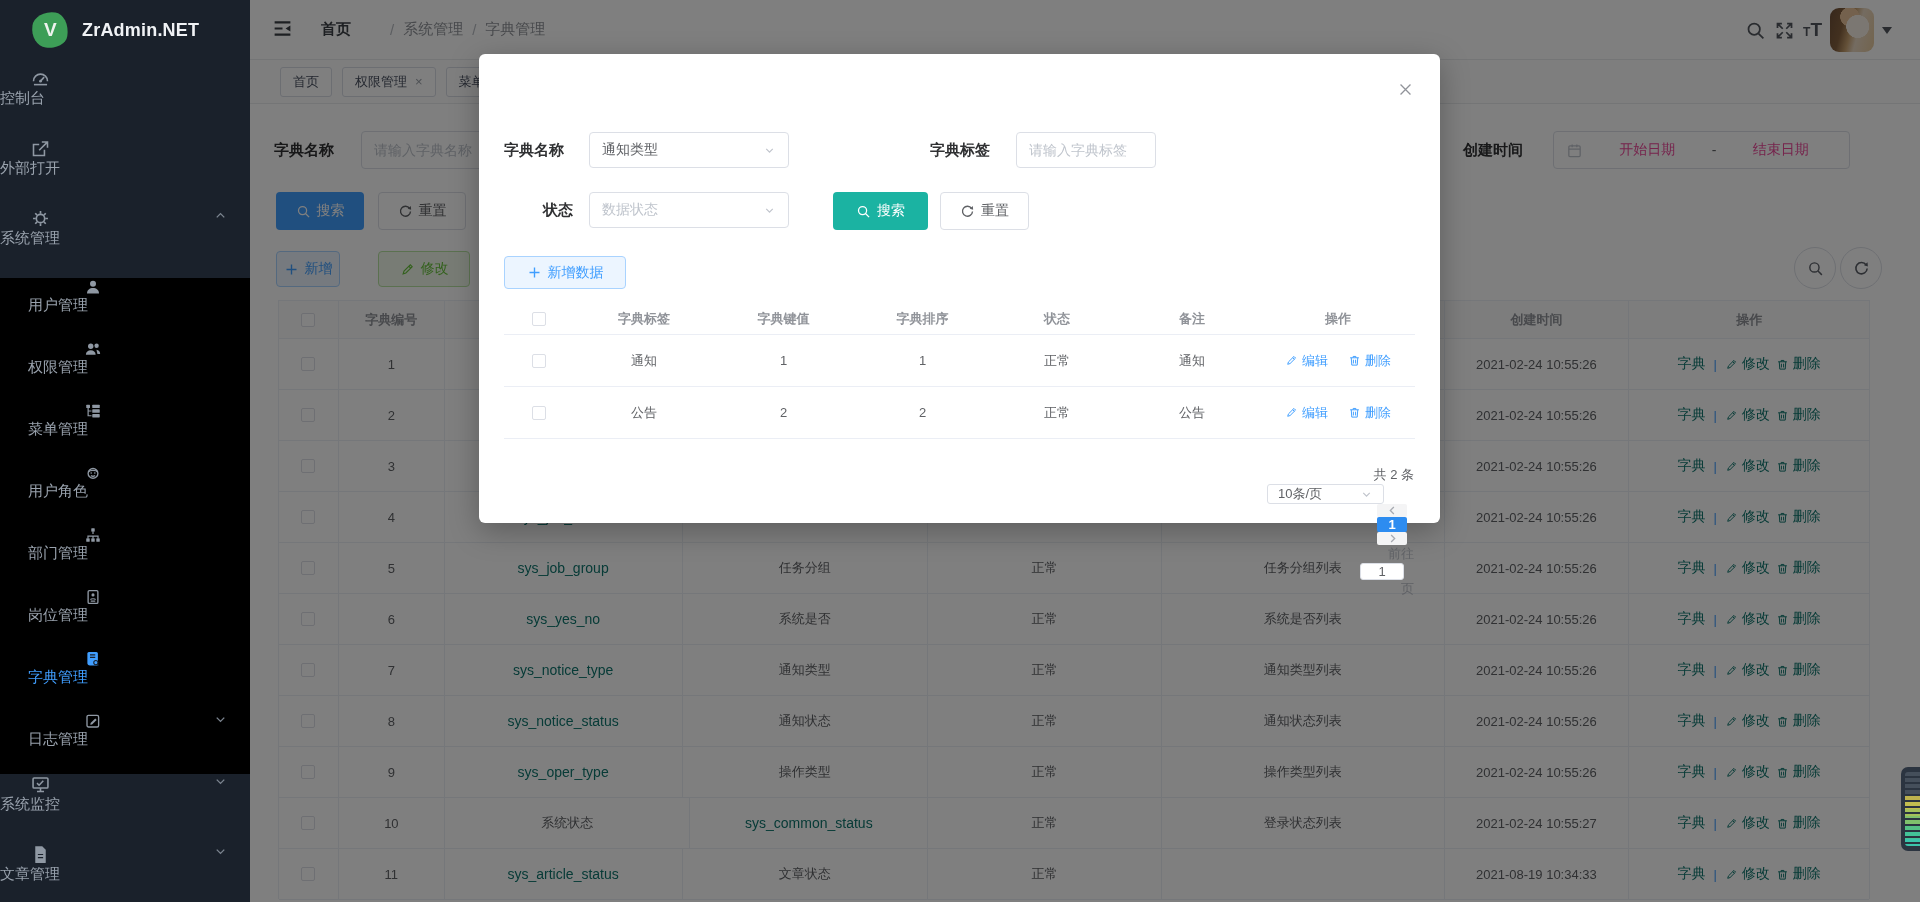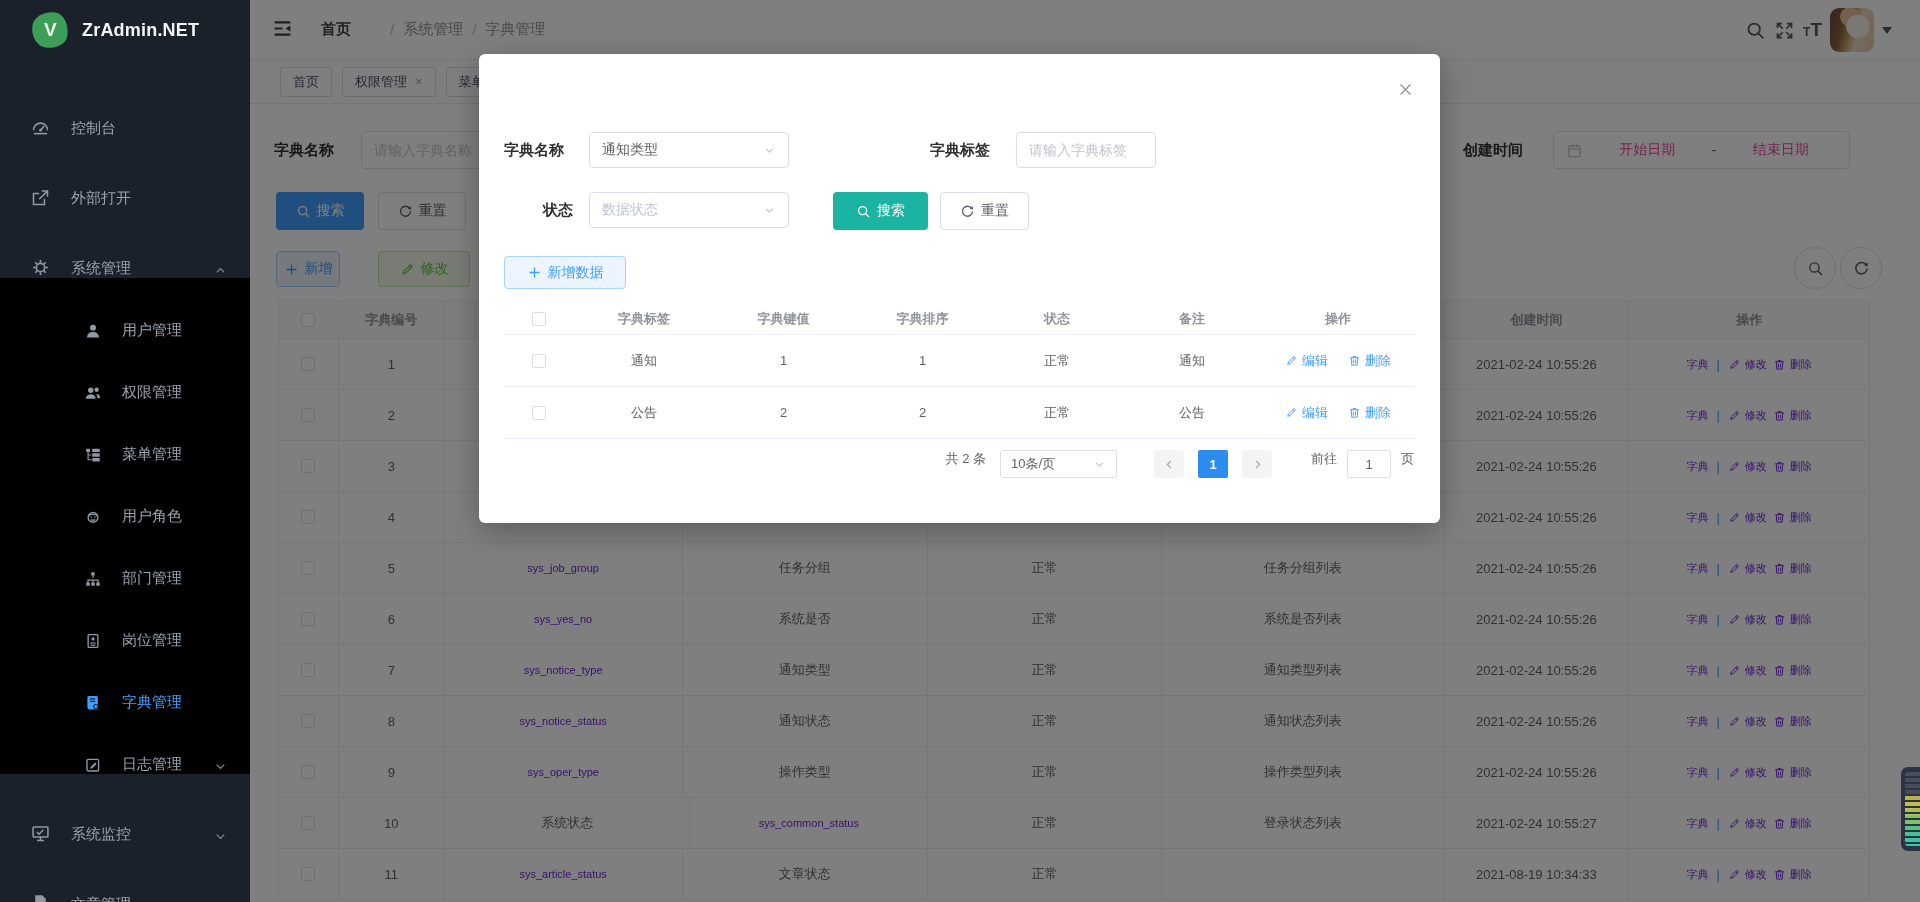--- a/index.html
+++ b/index.html
@@ -9,21 +9,21 @@
   svg.ic { display:inline-block; vertical-align:middle; }
   .i12{width:13px;height:13px} .i14{width:15px;height:15px} .i16{width:17px;height:17px} .i18{width:18px;height:18px} .i20{width:21px;height:21px}
 
   
   .sidebar { position:absolute; left:0; top:0; width:250px; height:902px; background:#1a212b; z-index:5; }
   .logo { height:60px; display:flex; align-items:center; padding-left:32px; }
   .logo-mark { width:36px; height:36px; background:#3d9e57; border-radius:58% 42% 55% 45% / 45% 60% 40% 55%; transform:rotate(8deg); display:flex; align-items:center; justify-content:center; color:#eef3ee; font-weight:bold; font-size:19px; }
   .logo-mark span{ transform:rotate(-8deg); }
   .logo-text { color:#f0f2f5; font-size:18px; font-weight:bold; margin-left:14px; letter-spacing:.2px; }
   .menu { padding-top:8px; }
-  .mi { position:relative; height:70px; display:flex; align-items:flex-end; color:#99a2ad; font-size:15px; cursor:pointer; }
+  .mi { position:relative; height:70px; display:flex; align-items:flex-start; color:#99a2ad; font-size:15px; cursor:pointer;flex-direction:column; }
   .mi .mic { margin-left:30px; margin-right:20px; color:#8f98a3; display:flex; }
   .sub { background:#000000;padding-left:28px; }
   .sub .mi { height:62px; }
   .sub .mi .mic { margin-left:56px; }
   .mi.active, .mi.active .mic { color:#409eff; }
   .mi .chev { position:absolute; right:22px; color:#7c8590; display:flex; }
 
   
   .main { position:absolute; left:250px; top:0; width:1670px; height:902px; background:#fff; z-index:1; }
   .navbar { position:absolute; left:0; top:0; width:100%; height:60px; background:#fff; border-bottom:1px solid #e8eaed; }
@@ -56,40 +56,40 @@
   .btn-green-plain { background:#f0f9eb; border-color:#b7e2a0; color:#67c23a; }
   .circ { position:absolute; width:42px; height:42px; border-radius:50%; border:1px solid #dcdfe6; background:#fff; display:flex; align-items:center; justify-content:center; color:#5a5e66; cursor:pointer; }
 
   
   .btable { position:absolute; left:28px; top:300px; width:1592px; height:599px; border:1px solid #ebeef5; border-bottom:none; font-size:13px; }
   .bhead { height:38px; background:#fafafa; display:flex; color:#909399; font-weight:bold; border-bottom:1px solid #ebeef5; }
   .brow { height:51px; display:flex; border-bottom:1px solid #ebeef5; background:#fff; }
   .bc { display:flex; align-items:center; justify-content:center; border-right:1px solid #ebeef5; height:100%; gap:6px; }
   .bc:last-child { border-right:none; }
   .c0{width:60px} .c1{width:106px} .c2{width:238px} .c3{width:246px} .c4{width:234px} .c5{width:283px} .c6{width:185px} .c7{width:240px}
-  .blink { color:#6d28d9; font-size:11px; display:inline-flex; align-items:center; gap:4px; }
+  .blink { color:#0f766e; font-size:14px; display:inline-flex; align-items:center; gap:4px; }
   .osep { color:#409eff; margin:0 2px; }
   .cb { width:14px; height:14px; border:1px solid #dcdfe6; border-radius:2px; background:#fff; display:inline-block; cursor:pointer; }
 
   
   .overlay { position:absolute; left:250px; top:0; width:1670px; height:902px; background:rgba(0,0,0,0.5); z-index:40; }
   .dialog { position:absolute; left:479px; top:54px; width:961px; height:469px; background:#fff; border-radius:6px; box-shadow:0 8px 30px rgba(0,0,0,.28); z-index:50; }
   .dclose { position:absolute; right:26px; top:26px; color:#909399; cursor:pointer; }
   .dlabel { position:absolute; font-size:15px; font-weight:bold; color:#303133; line-height:36px; }
   .dsel { position:absolute; height:36px; border:1px solid #dcdfe6; border-radius:4px; display:flex; align-items:center; padding:0 12px; justify-content:space-between; cursor:pointer; background:#fff; }
   .dsel .sv { color:#606266; } .dsel .sp { color:#bfc4cc; }
   .dsel .chev { color:#c0c4cc; display:flex; }
   .btn-teal { background:#1bb3a2; color:#fff; }
   .dtable { position:absolute; left:25px; top:250px; width:911px; font-size:13px; }
   .dhead { height:31px; display:flex; color:#909399; font-weight:bold; border-bottom:1px solid #ebeef5; }
   .drow { height:52px; display:flex; border-bottom:1px solid #ebeef5; }
   .dc { display:flex; align-items:center; justify-content:center; gap:6px; }
   .d0{width:70px} .d1{width:140px} .d2{width:139px} .d3{width:139px} .d4{width:130px} .d5{width:140px} .d6{width:152px}
   .dops a { color:#409eff; display:inline-flex; align-items:center; gap:4px; margin:0 7px; font-size:13px; }
-  .dpag { position:absolute; right:26px; top:396px; height:32px; display:flex; align-items:flex-start; font-size:13px; color:#606266; }
+  .dpag { position:absolute; right:26px; top:412px; height:32px; display:flex; align-items:flex-end; font-size:13px; color:#606266;flex-direction:column; }
   .psel { width:117px; height:28px; border:1px solid #dcdfe6; border-radius:3px; display:flex; align-items:center; justify-content:space-between; padding:0 10px; margin:0 30px 0 14px; cursor:pointer; }
   .pbtn { width:30px; height:28px; background:#f4f4f5; border-radius:2px; display:flex; align-items:center; justify-content:center; color:#a8abb2; margin:0 7px; cursor:pointer; }
   .pcur { width:30px; height:28px; background:#2d8cf0; border-radius:2px; display:flex; align-items:center; justify-content:center; color:#fff; font-weight:bold; margin:0 7px; cursor:pointer; }
   .goin { width:44px; height:28px; border:1px solid #dcdfe6; border-radius:3px; text-align:center; font-size:13px; color:#606266; margin:0 10px; }
   .goto-lbl { margin-left:32px; }
 
   
   .scrollwidget { position:absolute; left:1901px; top:767px; width:26px; height:84px; background:#2b3440; border-radius:7px; z-index:60; padding:5px 4px; }
   .scrollwidget .stripes { width:100%; height:100%;
      background:

